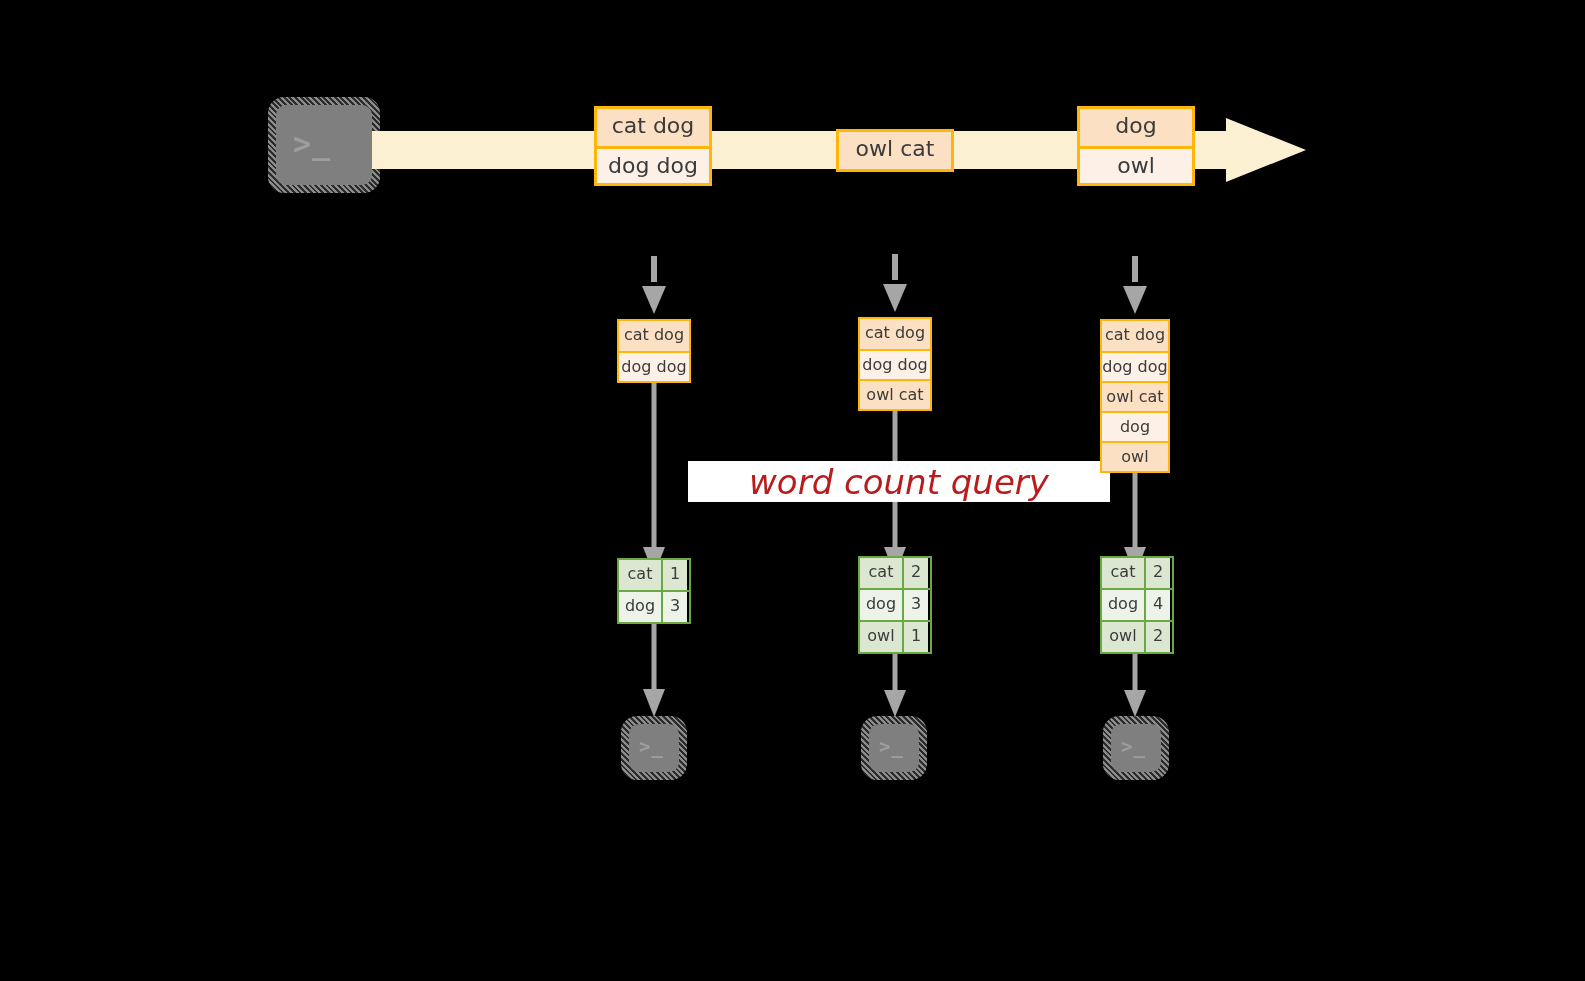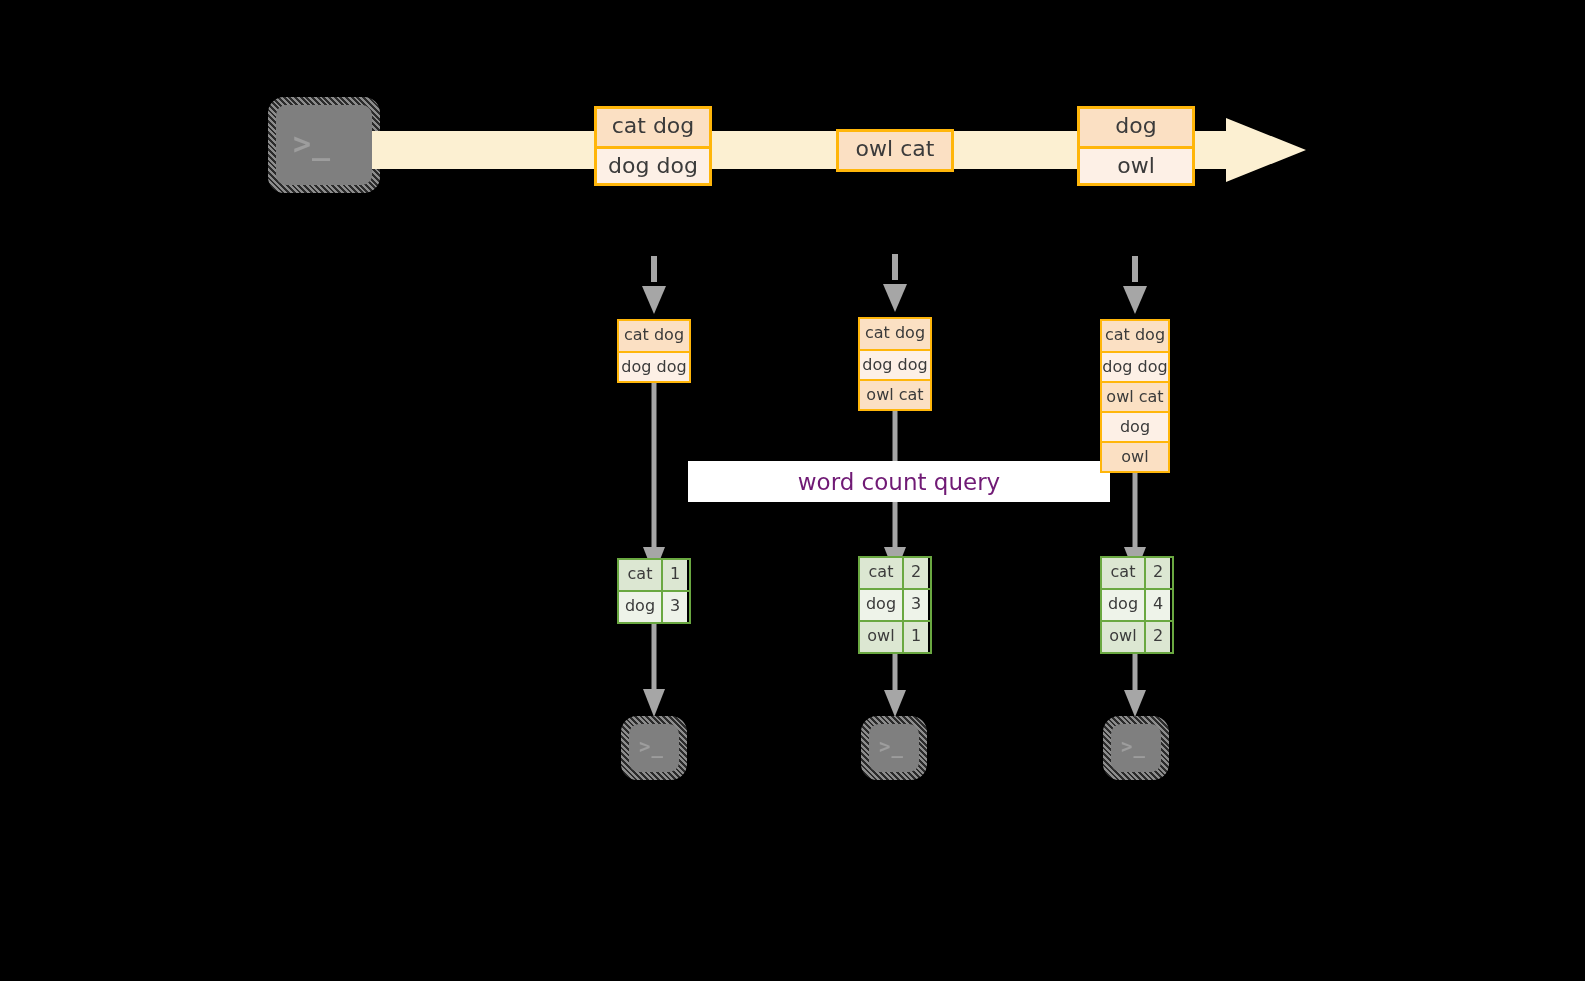--- a/index.html
+++ b/index.html
@@ -78,21 +78,21 @@
   #res-2{left:858px;top:556px;width:74px;}
   #res-3{left:1100px;top:556px;width:74px;}
 
   
   .conn{position:absolute;z-index:2;}
 
   
   #query-banner{position:absolute;left:688px;top:461px;width:422px;height:41px;
        background:#ffffff;z-index:3;display:flex;align-items:center;
        justify-content:center;}
-  #query-banner span{font-size:23px;color:#701a75;white-space:nowrap;}
+  #query-banner span{font-size:34px;color:#b91c1c;white-space:nowrap;font-style:italic;}
 </style>
 </head>
 <body>
 
 <div class="stage">
 
   <svg class="stream" viewBox="0 0 938 64" width="938" height="64">
     <path d="M0,13 L858,13 L858,0 L938,32 L858,64 L858,51 L0,51 Z" fill="#FCF0D2"></path>
   </svg>
 

